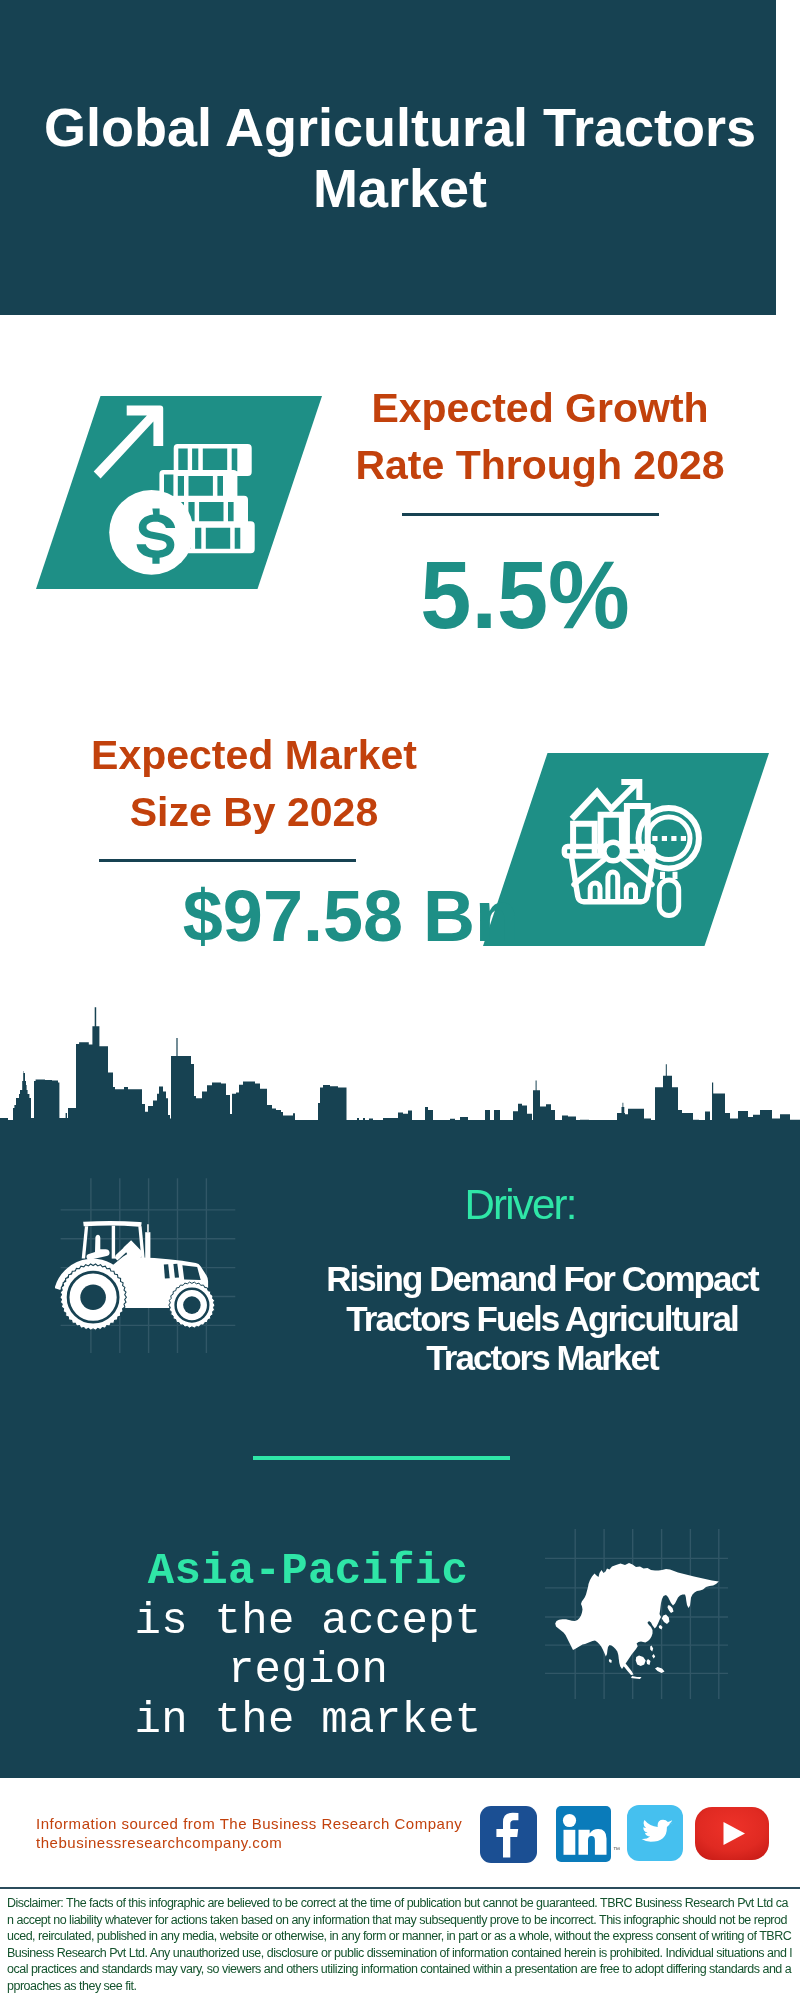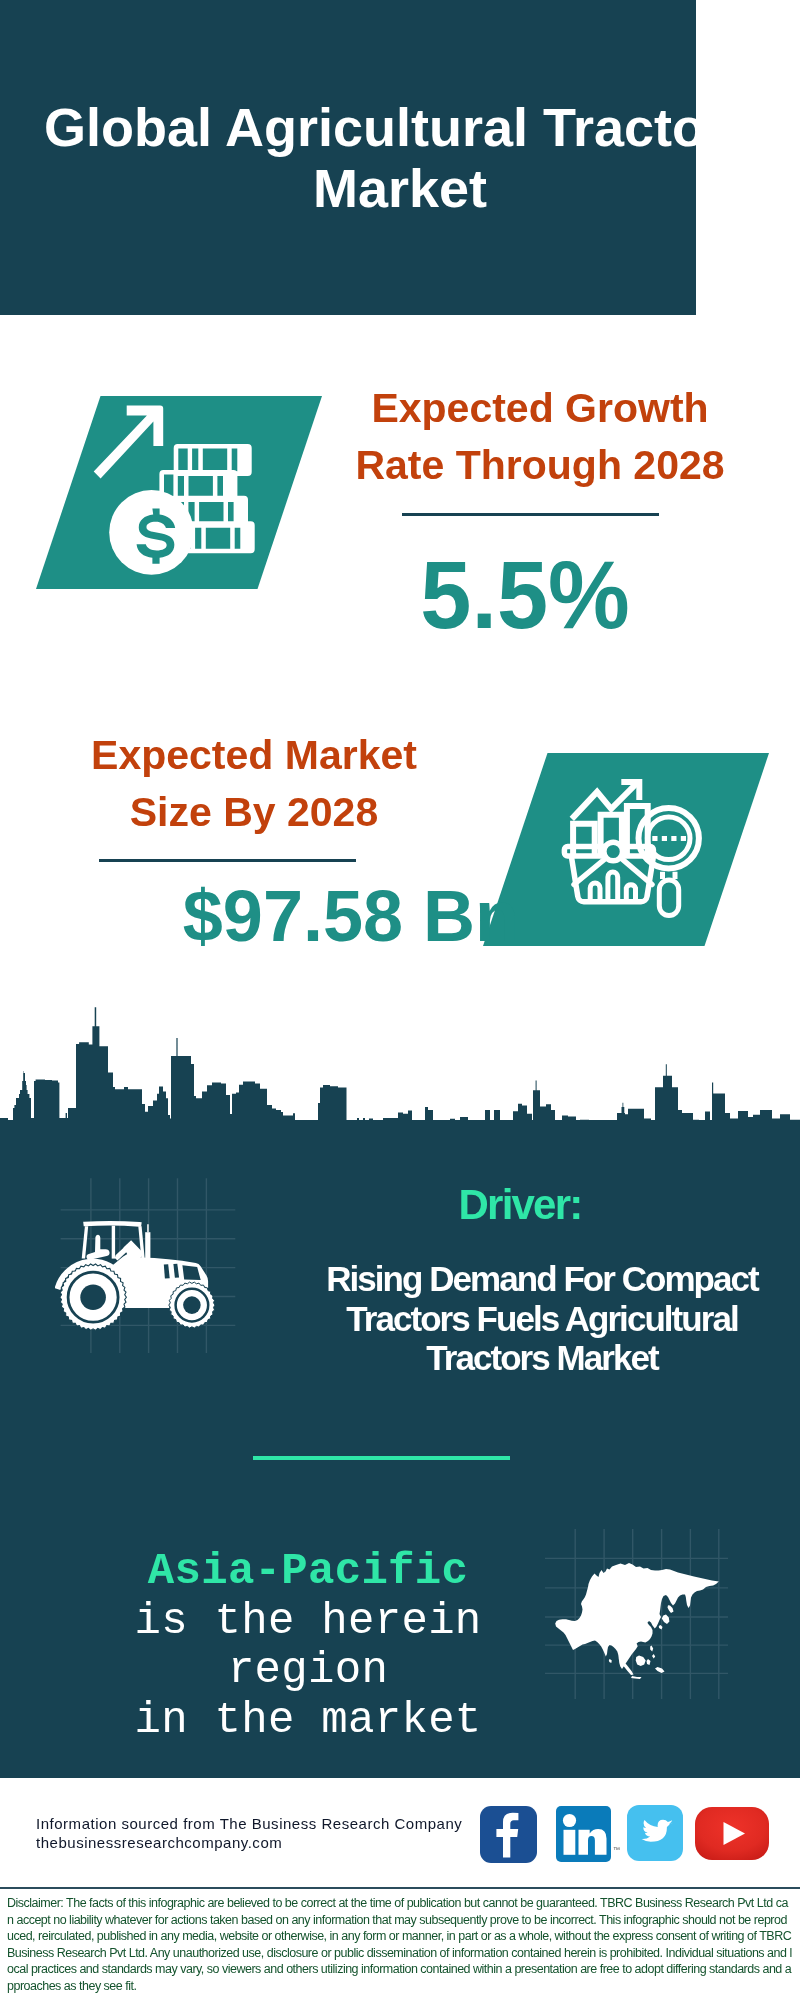--- a/index.html
+++ b/index.html
@@ -1,21 +1,21 @@
 <!DOCTYPE html>
 <html><head>
 <meta charset="utf-8">
 <title>Global Agricultural Tractors Market</title>
 <style>
   html,body{margin:0;padding:0;background:#fff;}
   body{width:800px;height:2000px;font-family:"Liberation Sans",sans-serif;overflow:hidden;}
   .page{position:relative;width:800px;height:2000px;overflow:hidden;background:#fff;}
 
   
-  .header{position:absolute;left:0;top:0;width:696px;height:315px;background:#174252;}
+  .header{position:absolute;left:0;top:0;width:776px;height:315px;background:#174252;}
   .header h1{position:absolute;left:0;top:97px;width:800px;margin:0;text-align:center;
              color:#ffffff;font-size:54px;font-weight:bold;line-height:61px;}
 
   
   .stat-label{position:absolute;margin:0;color:#c2410c;font-size:41px;font-weight:bold;
               line-height:57px;text-align:center;white-space:pre-line;}
   .rule{position:absolute;height:3px;background:#174252;}
   .stat-value{position:absolute;margin:0;color:#1E8F86;font-weight:bold;line-height:1;white-space:nowrap;}
 
   
@@ -34,28 +34,28 @@
   #para2{left:483px;top:753px;width:286px;height:193px;
          clip-path:polygon(64.5px 0,286px 0,221.5px 193px,0 193px);}
   .ico{position:absolute;}
   .grid{position:absolute;display:block;}
 
   
   .dark{position:absolute;left:0;top:1000px;width:800px;height:778px;}
   .skyline{position:absolute;left:0;top:0;width:800px;height:130px;display:block;}
   .darkfill{position:absolute;left:0;top:120px;width:800px;height:658px;background:#174252;}
 
-  .driver-title{position:absolute;margin:0;color:#2FE6A7;font-size:42px;font-weight:bold;line-height:44px;text-align:center;letter-spacing:-1.8px;}
+  .driver-title{position:absolute;margin:0;color:#2FE6A7;font-size:42px;font-weight:normal;line-height:44px;text-align:center;letter-spacing:-1.8px;}
   .driver-text{position:absolute;margin:17px;color:#ffffff;font-size:35px;font-weight:bold;line-height:39.5px;text-align:center;white-space:pre-line;letter-spacing:-1.95px;}
   .divider{position:absolute;height:4px;background:#2FE6A7;}
   .region-name{color:#2FE6A7;font-weight:bold;}
   .region-text{position:absolute;margin:8px;color:#ffffff;font-size:44px;font-weight:normal;line-height:49.5px;text-align:center;letter-spacing:0.3px;font-family:Liberation Mono, monospace;}
 
   
-  .srcline{position:absolute;margin:0;color:#0f172a;font-size:15px;line-height:19px;white-space:nowrap;letter-spacing:0.52px;}
+  .srcline{position:absolute;margin:0;color:#c2410c;font-size:15px;line-height:19px;white-space:nowrap;letter-spacing:0.52px;}
   .social-icon{position:absolute;display:block;}
   .tm{position:absolute;font-size:7px;color:#555;}
   .hrule{position:absolute;left:0;width:800px;height:2px;background:#2b4c5c;}
   .disclaimer{position:absolute;margin:0;color:#14532d;font-size:12.5px;line-height:16.6px;word-break:break-all;letter-spacing:-0.5px;text-align:left;}
 </style>
 </head>
 <body>
 
 <div class="page">
 
@@ -207,21 +207,21 @@
     </g>
   </svg>
   <p class="driver-title" style="left:290px;top:1183px;width:460px;">Driver:</p>
   <p class="driver-text" style="left:290px;top:1242px;width:470px;">Rising Demand For Compact
 Tractors Fuels Agricultural
 Tractors Market</p>
   <div class="divider" style="left:253px;top:1456px;width:257px;"></div>
 
   <p class="region-text" style="left:50px;top:1539px;width:500px;">
     <span class="region-name">Asia-Pacific</span><br>
-    <span>is the herein region</span><br>
+    <span>is the accept region</span><br>
     <span>in the market</span>
   </p>
   <svg class="grid" id="grid2" style="left:545px;top:1529px;" width="183" height="170" viewBox="0 0 183 170">
     <g stroke="#315767" stroke-width="1.4">
       <path d="M30.2 0 V170 M59.1 0 V170 M87.7 0 V170 M116.6 0 V170 M145.4 0 V170 M173.8 0 V170"></path>
       <path d="M0 29.4 H183 M0 58.9 H183 M0 88 H183 M0 116.1 H183 M0 144.4 H183"></path>
     </g>
   </svg>
   <svg class="ico" id="asiamap" style="left:550px;top:1555px;" width="175" height="130" viewBox="550 1555 175 130">
     <path fill="#ffffff" d="M588.5 1584.0 L590.0 1580.0 L592.0 1576.5 L594.5 1573.5 L596.5 1575.5 L598.5 1577.0 L599.5 1573.0 L601.5 1570.0 L603.5 1573.0 L605.5 1571.5 L607.0 1568.5 L609.5 1569.5 L612.0 1566.5 L616.0 1565.0 L620.5 1563.5 L625.0 1565.0 L629.0 1563.0 L632.5 1564.5 L636.0 1567.0 L640.0 1566.5 L643.5 1568.5 L647.5 1568.0 L651.0 1570.0 L655.0 1570.5 L658.5 1570.5 L662.0 1570.0 L666.0 1569.0 L670.0 1569.5 L674.0 1571.0 L678.0 1572.5 L682.0 1573.5 L686.0 1574.5 L690.0 1575.5 L694.0 1576.5 L698.5 1577.5 L703.0 1578.5 L707.5 1579.5 L712.0 1580.5 L718.8 1581.5 L716.0 1584.0 L713.1 1585.5 L709.5 1586.0 L706.0 1587.0 L703.0 1589.5 L700.0 1590.5 L697.0 1591.0 L694.5 1592.5 L692.5 1594.5 L691.0 1597.5 L690.5 1601.5 L690.0 1605.5 L688.5 1608.0 L687.0 1605.0 L686.3 1601.0 L685.8 1597.0 L685.0 1594.5 L682.5 1594.5 L680.0 1595.5 L678.0 1597.5 L676.5 1600.5 L675.0 1603.5 L673.0 1605.5 L671.0 1603.0 L669.5 1600.0 L668.0 1597.0 L666.0 1595.0 L663.5 1596.0 L662.0 1599.0 L661.0 1603.0 L660.5 1607.0 L660.0 1611.0 L659.5 1614.0 L661.0 1617.0 L659.5 1620.0 L658.0 1623.5 L656.5 1626.5 L654.8 1628.5 L652.5 1625.5 L651.0 1622.5 L649.0 1621.0 L647.4 1622.8 L649.0 1625.0 L651.0 1627.0 L652.5 1630.0 L652.5 1633.5 L651.5 1636.5 L650.0 1639.0 L648.0 1641.0 L645.3 1642.5 L641.0 1641.5 L638.5 1642.0 L636.6 1643.5 L637.7 1646.3 L636.0 1649.0 L634.0 1651.5 L632.0 1654.0 L630.0 1657.0 L628.0 1660.0 L626.0 1663.0 L624.0 1666.0 L622.0 1669.0 L620.3 1666.5 L619.3 1663.0 L618.8 1659.0 L618.3 1655.0 L617.3 1651.5 L615.5 1649.0 L613.5 1647.0 L611.5 1645.5 L609.5 1645.0 L608.0 1647.0 L607.4 1650.5 L607.0 1654.0 L605.8 1656.5 L604.4 1653.0 L602.8 1649.5 L601.2 1646.5 L599.2 1644.0 L597.2 1642.0 L595.0 1640.5 L592.5 1641.0 L590.0 1642.0 L587.5 1643.0 L585.0 1644.0 L582.5 1644.5 L580.0 1646.0 L577.5 1647.5 L575.0 1649.0 L573.0 1650.0 L571.5 1647.0 L570.0 1644.0 L568.5 1641.0 L567.0 1638.0 L565.5 1635.0 L563.5 1632.5 L561.0 1630.5 L558.5 1628.5 L556.0 1626.5 L555.2 1623.5 L556.5 1621.0 L559.0 1619.7 L562.5 1619.2 L566.0 1619.3 L569.0 1620.1 L572.0 1620.8 L575.0 1621.1 L577.5 1620.1 L579.5 1618.1 L581.0 1615.5 L582.0 1612.5 L582.5 1609.5 L582.0 1606.5 L581.0 1604.0 L581.8 1601.5 L583.3 1599.5 L584.8 1597.3 L586.0 1594.5 L586.8 1591.5 L587.6 1588.5 L588.2 1586.0 Z M670.0 1605.5 L672.5 1608.0 L673.5 1611.5 L671.0 1613.0 L669.0 1610.5 L667.5 1607.5 L668.0 1605.2 Z M666.0 1614.5 L668.8 1617.5 L669.4 1621.5 L667.0 1624.0 L664.0 1622.0 L661.8 1618.5 L663.3 1615.5 Z M660.5 1625.0 L662.5 1627.0 L661.5 1629.5 L659.0 1628.0 L658.8 1626.0 Z M651.5 1645.5 L653.2 1648.5 L652.2 1651.5 L650.2 1649.5 L650.2 1646.5 Z M653.7 1654.0 L655.2 1656.5 L653.7 1658.5 L652.0 1656.0 Z M639.0 1655.5 L643.2 1657.0 L645.7 1660.5 L644.2 1664.5 L640.7 1666.0 L637.2 1664.5 L635.7 1660.5 L636.2 1657.0 Z M648.0 1659.0 L650.5 1661.0 L649.5 1665.0 L647.0 1664.0 L646.5 1661.0 Z M621.0 1657.5 L624.0 1661.5 L628.0 1666.5 L631.5 1671.0 L633.5 1674.5 L631.0 1675.0 L627.5 1671.0 L623.5 1666.0 L620.0 1661.0 L618.5 1658.0 Z M632.0 1676.0 L637.0 1677.0 L641.5 1677.0 L640.0 1679.0 L635.0 1678.5 L631.0 1678.0 Z M657.5 1667.0 L662.0 1668.5 L664.5 1671.5 L661.5 1673.0 L657.5 1671.0 L655.0 1668.5 Z M609.8 1659.0 L611.8 1660.5 L611.3 1663.0 L609.3 1662.0 L608.8 1660.0 Z"></path>

